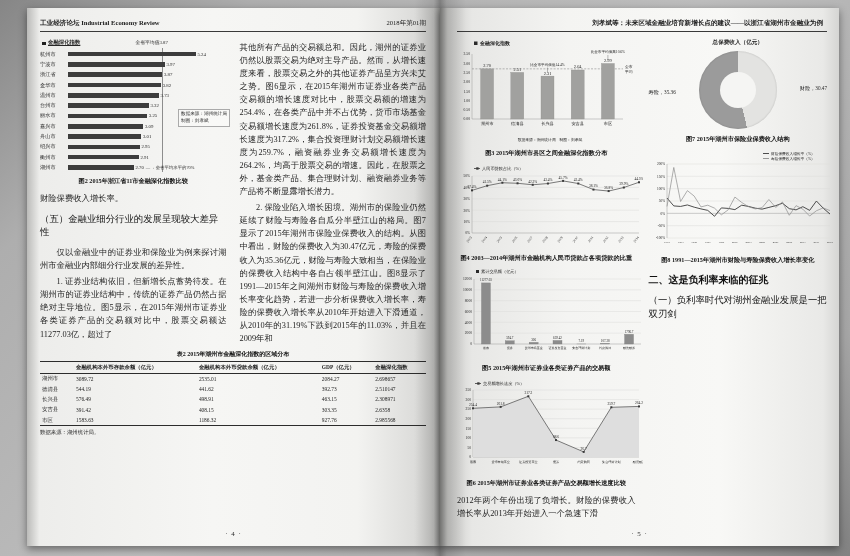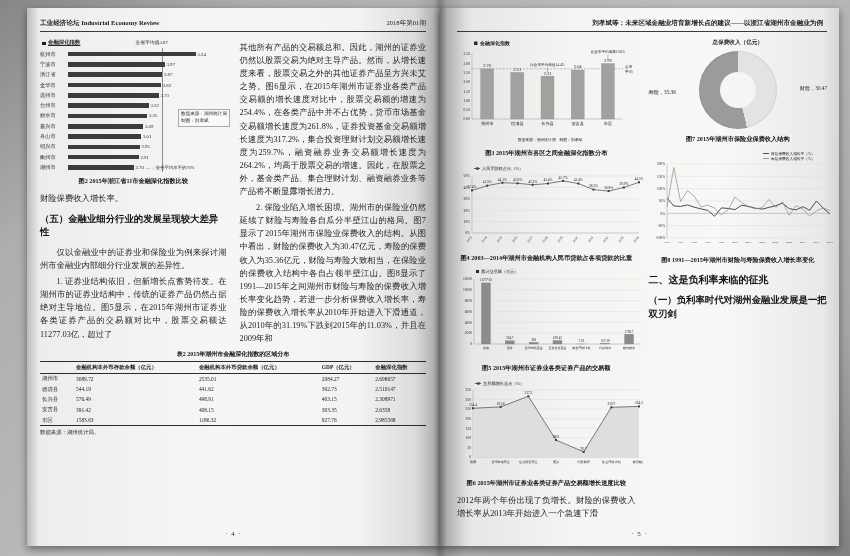--- a/index.html
+++ b/index.html
@@ -23,23 +23,23 @@
     background:linear-gradient(90deg,rgba(0,0,0,0) 0%,rgba(0,0,0,.10) 38%,rgba(0,0,0,.30) 50%,rgba(0,0,0,.12) 63%,rgba(0,0,0,0) 100%);z-index:5}
   .phead{display:flex;justify-content:space-between;align-items:flex-end;font-size:6.6px;
     border-bottom:1px solid #3a3a3a;padding-bottom:3px;margin-bottom:7px;color:#1c1c1c}
   .phead .j{font-weight:bold}
   .phead-r{font-size:6.6px;text-align:right;border-bottom:1px solid #3a3a3a;
     padding:0 4px 3px 60px;margin-bottom:7px;color:#1c1c1c;font-weight:bold}
   .cols{display:flex;gap:13px}
   .col{width:calc(50% - 6.5px)}
   p.body{font-size:8.3px;line-height:1.58;text-align:justify;margin:2px 0 3px;color:#242424}
   p.ind{text-indent:2em}
-  .h5{font-size:9.4px;font-weight:bold;line-height:1.45;margin:8px 0 6px;color:#111}
+  .h5{font-size:9.4px;font-weight:normal;line-height:1.45;margin:8px 0 6px;color:#111}
   .hbig{font-size:10px;font-weight:bold;margin:9px 0 6px;color:#111}
-  .hsub{font-size:9.4px;font-weight:bold;line-height:1.5;margin:5px 0 5px;color:#111}
+  .hsub{font-size:9.4px;font-weight:normal;line-height:1.5;margin:5px 0 5px;color:#111}
   .figcap{font-size:6.2px;font-weight:bold;text-align:center;margin:2px 0 6px;color:#141414;line-height:1.4}
   .fig{margin:0 auto}
   .tblwrap{margin-top:2px}
   .tblcap{font-size:6px;font-weight:bold;text-align:center;margin:2px 0 2px;color:#141414}
   table.tbl{width:100%;border-collapse:collapse}
   .tbl th,.tbl td{font-size:5.4px;padding:1.7px 2px;text-align:left;color:#1e1e1e}
   .tbl thead th{border-top:1.3px solid #2c2c2c;border-bottom:.6px solid #2c2c2c;font-weight:bold}
   .tbl tbody tr:last-child td{border-bottom:1.3px solid #2c2c2c}
   .tbl th:first-child,.tbl td:first-child{width:34px}
   .tblsrc{font-size:5.4px;margin-top:2.5px;color:#242424}

